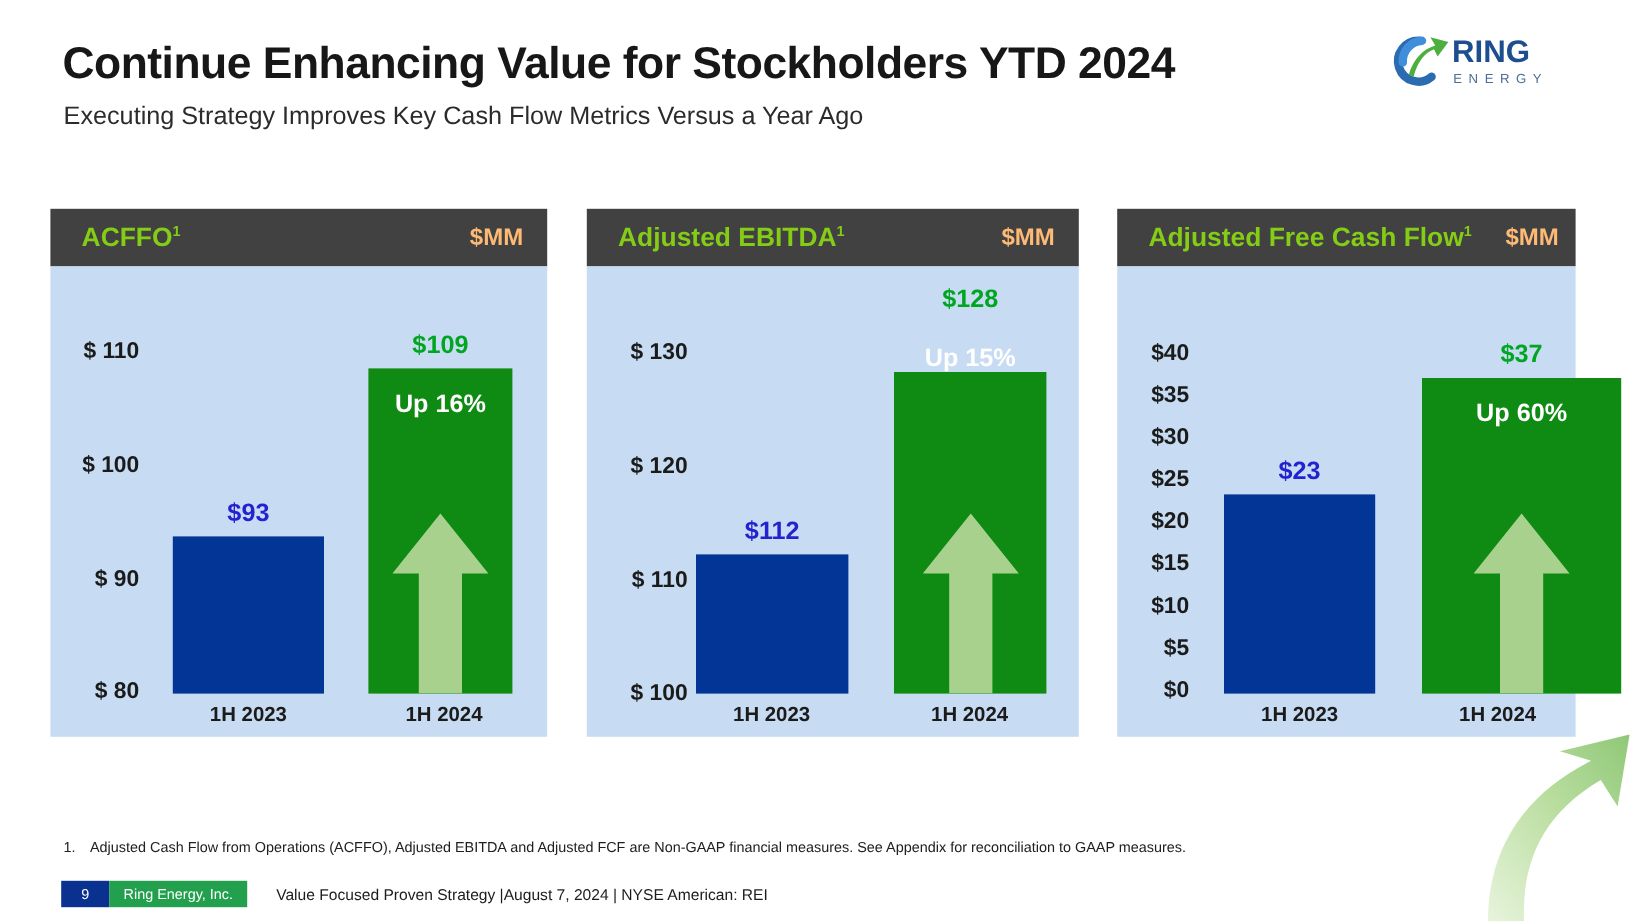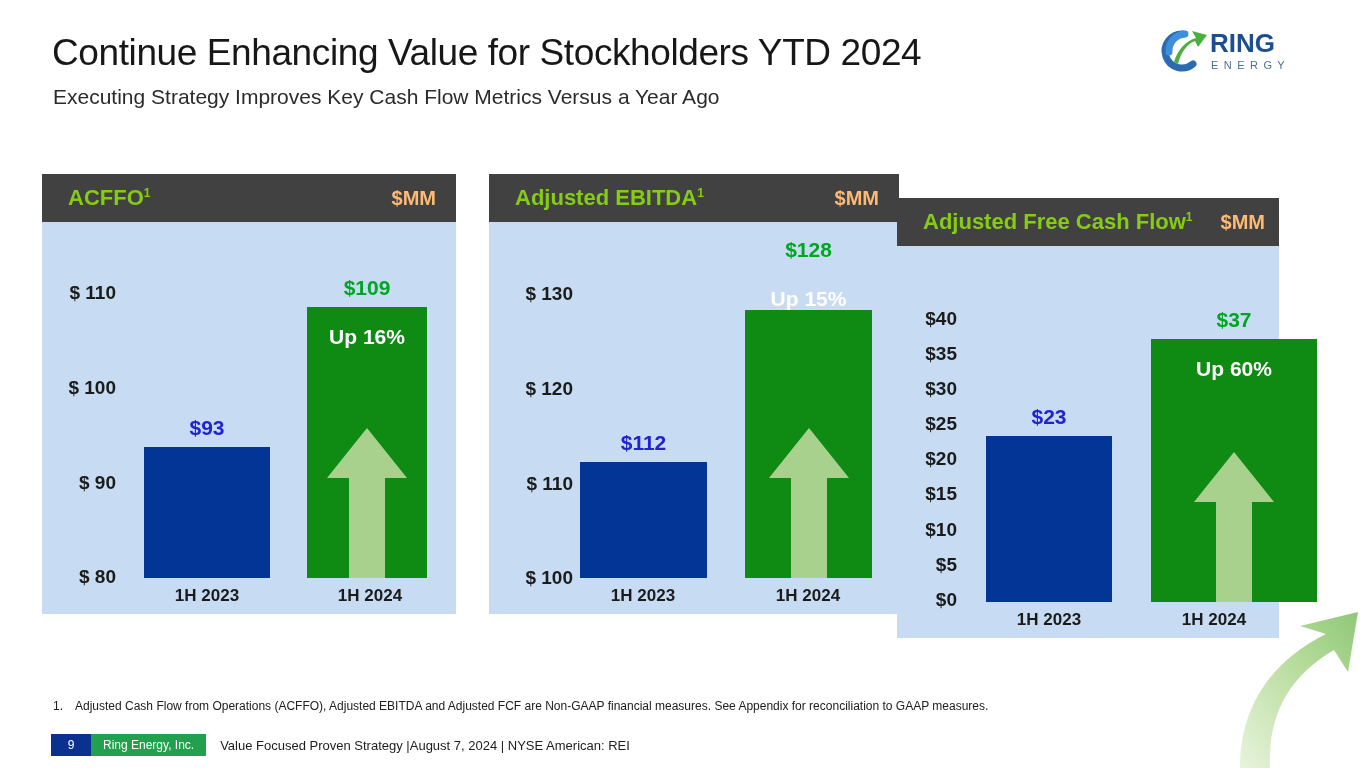--- a/index.html
+++ b/index.html
@@ -15,21 +15,21 @@
     font-family: "Liberation Sans", sans-serif;
     color: #1a1a1a;
   }
 
   
   .slide-title {
     position: absolute;
     left: 52px;
     top: 32px;
     font-size: 37px;
-    font-weight: normal;
+    font-weight: bold;
     letter-spacing: -0.4px;
     color: #171717;
     white-space: nowrap;
   }
   .slide-subtitle {
     position: absolute;
     left: 53px;
     top: 85px;
     font-size: 21px;
     font-weight: normal;
@@ -187,21 +187,21 @@
     color: #ffffff;
     font-size: 12px;
     padding: 0 12px;
     display: flex;
     align-items: center;
     white-space: nowrap;
   }
   .footer-tagline {
     color: #1c1c1c;
     font-size: 13px;
-    padding-left: 14px;
+    padding-left: 24px;
     display: flex;
     align-items: center;
     white-space: nowrap;
   }
 
   
   .corner-arrow {
     position: absolute;
     right: 0;
     bottom: 0;
@@ -298,21 +298,21 @@
             </svg>
         </div>
         <div class="bar-value green" style="top:-31px;">$128</div>
         <div class="bar-delta" style="top:18px;">Up 15%</div>
       </div>
       <div class="bar-cat" style="left:319px;">1H 2024</div>
     </div>
   </div>
 </div>
 
-<div class="panel" style="left:897px; width:382px;margin-top:24px;">
+<div class="panel" style="left:931px; width:382px;">
   <div class="panel-header" style="padding:0 14px 0 26px;">
     <div class="panel-title">
       <span>Adjusted Free Cash Flow</span><sup>1</sup>
     </div>
     <div class="panel-unit">$MM</div>
   </div>
   <div class="panel-body">
     <div class="axis-labels" style="width:60px;">
       <div class="axis-tick" style="top:73px;">$40</div>
       <div class="axis-tick" style="top:108px;">$35</div>

